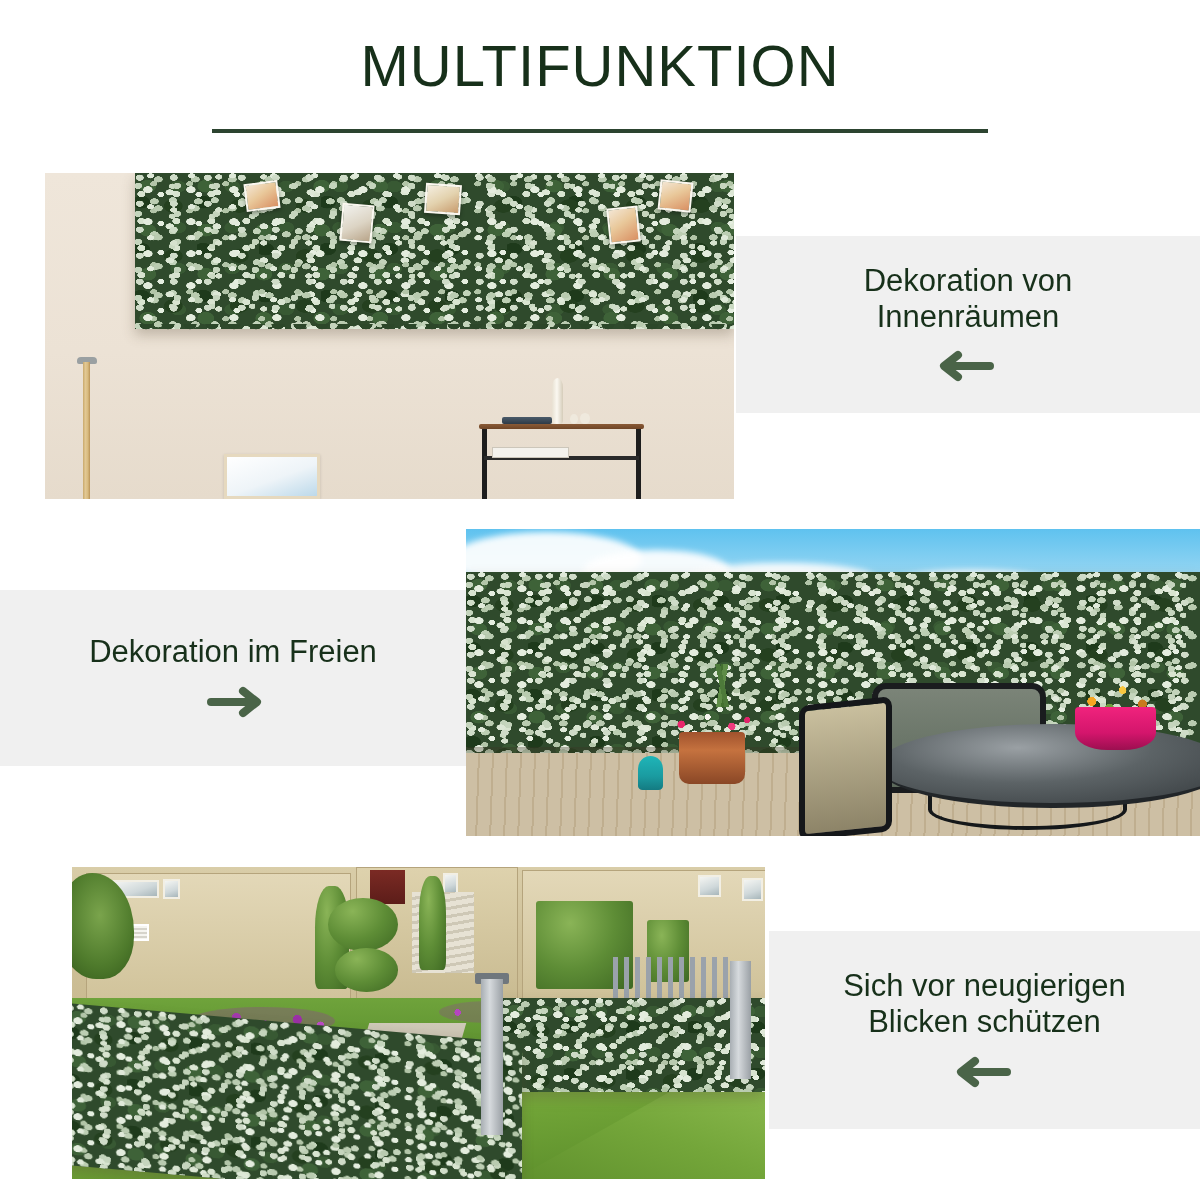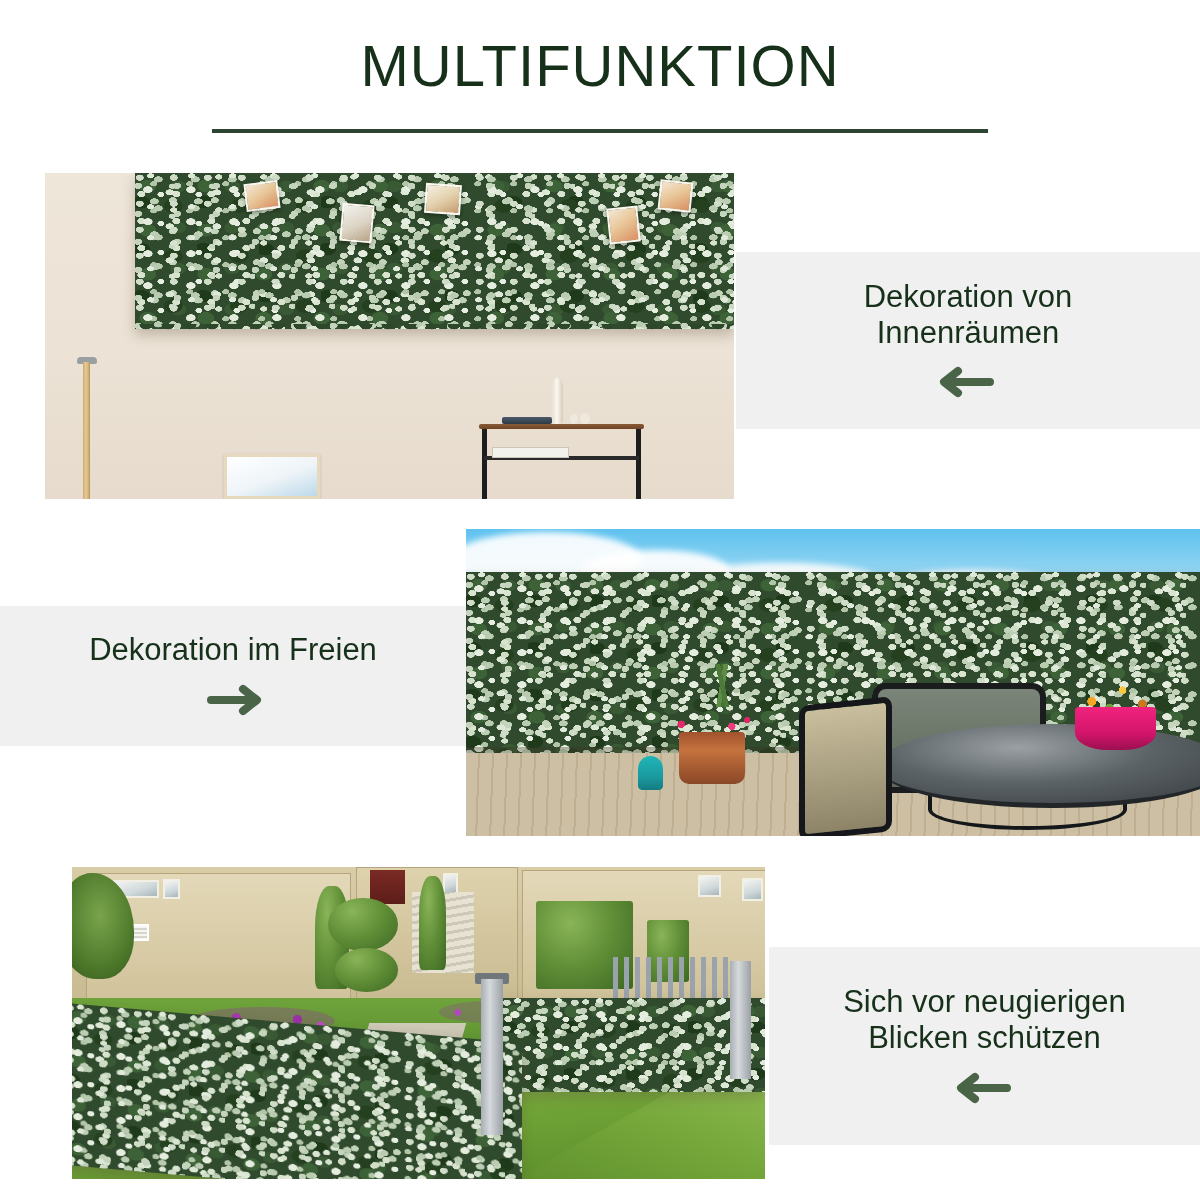--- a/index.html
+++ b/index.html
@@ -37,42 +37,41 @@
     overflow: hidden;
     background: #e8e2d8;
   }
   .caption-panel {
     position: absolute;
     background: #f0f0f0;
     display: flex;
     flex-direction: column;
     align-items: center;
     justify-content: center;
-    margin-top: 16px;
   }
   .caption-text {
     color: #17301a;
     font-size: 31px;
     line-height: 1.16;
     text-align: center;
     white-space: pre-line;
     padding: 0 14px;
   }
   .caption-arrow {
     margin-top: 12px;
     width: 64px; height: 40px;
   }
   .caption-arrow svg { display: block; }
 
   
   #photo-indoor   { left: 45px;  top: 173px;  width: 689px; height: 326px; }
   #caption-indoor { left: 736px; top: 236px;  width: 464px; height: 177px; }
 
   #photo-outdoor   { left: 466px; top: 529px; width: 734px; height: 307px; }
-  #caption-outdoor { left: 0px;   top: 590px; width: 466px; height: 140px; }
+  #caption-outdoor { left: 0px;   top: 590px; width: 466px; height: 176px; }
 
   #photo-privacy   { left: 72px;  top: 867px; width: 693px; height: 312px; }
   #caption-privacy { left: 769px; top: 931px; width: 431px; height: 198px; }
 
   
   .wall {
     position: absolute; inset: 0;
     background: linear-gradient(180deg, #efe6da 0%, #ece2d5 55%, #e6dbcc 100%);
   }
   .ivy-hedge {

